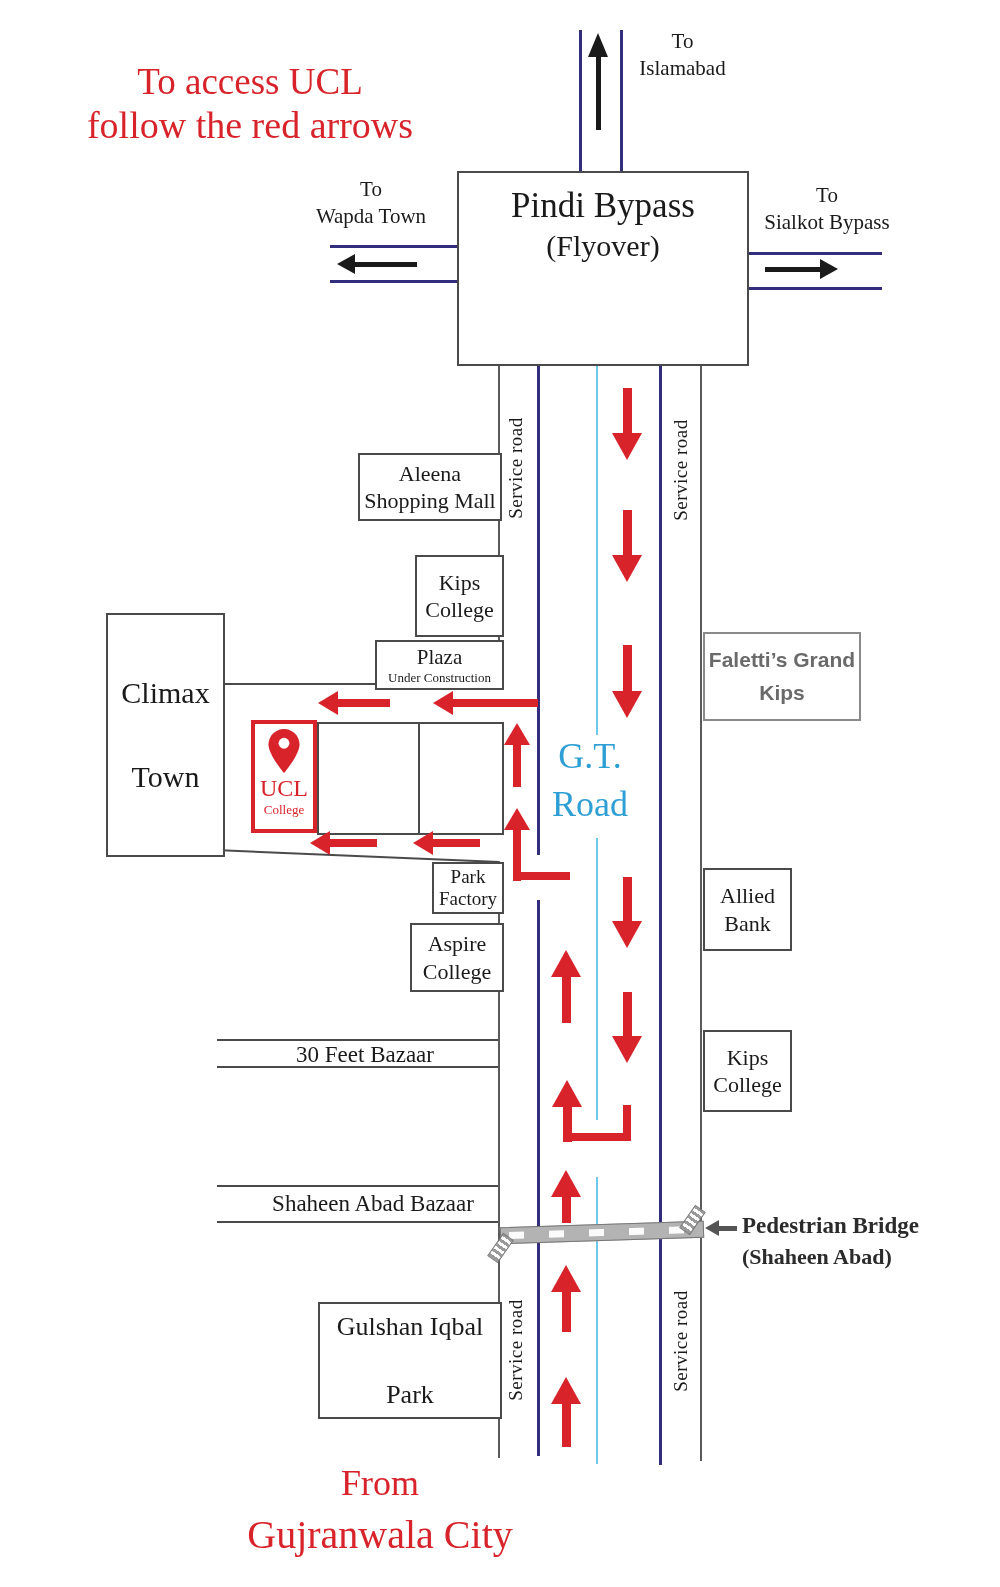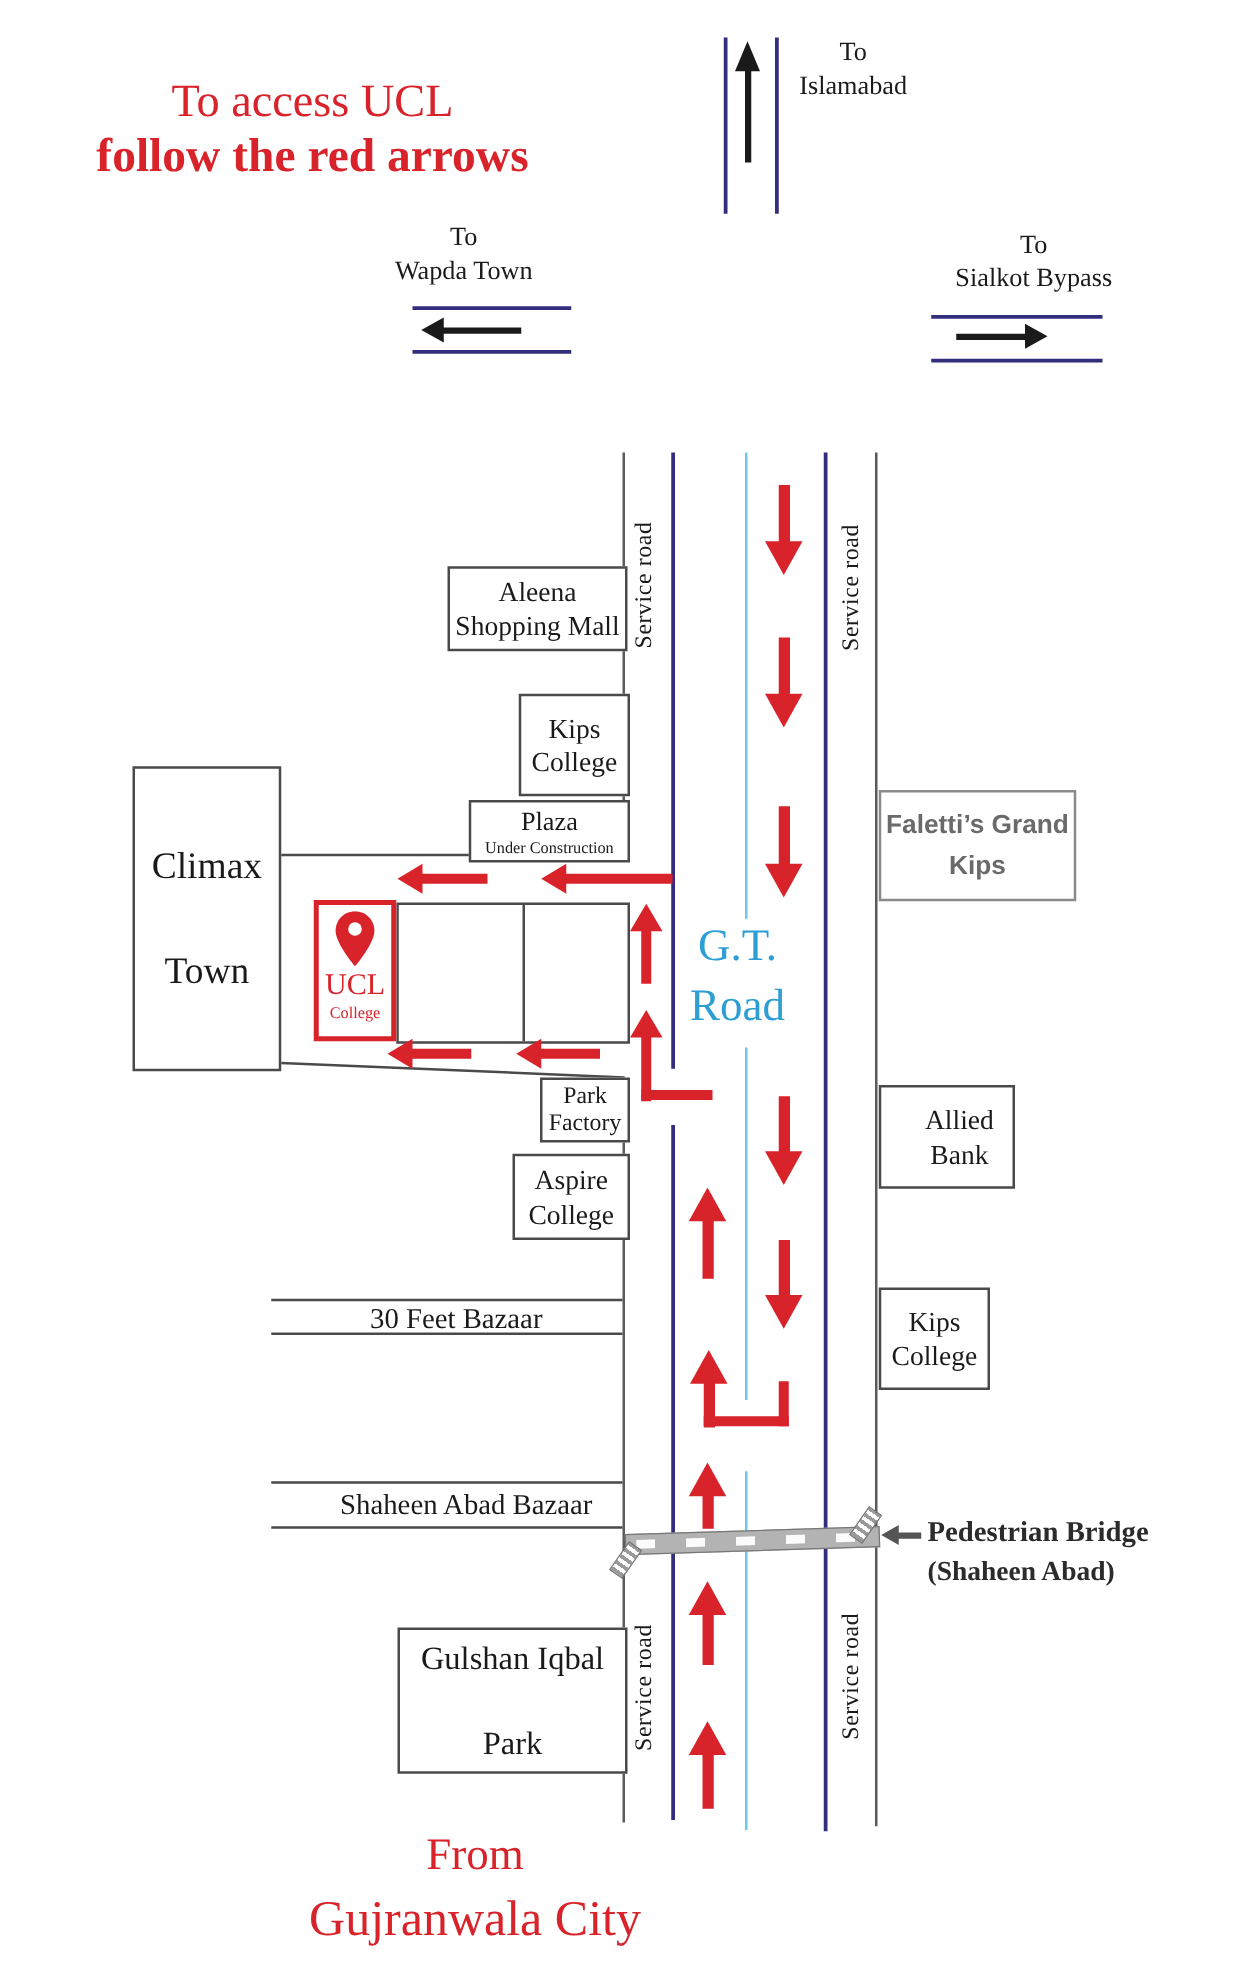--- a/index.html
+++ b/index.html
@@ -9,21 +9,21 @@
   }
   .abs{position:absolute;}
   .ctr{text-align:center;}
   .pbox{
     position:absolute;background:#fff;border:2px solid var(--box_border);
     display:flex;flex-direction:column;align-items:center;justify-content:center;
     line-height:1.25;z-index:3;
   }
   .red-t{color:var(--red);}
   .hdr1{font-size:37px;}
-  .hdr2{font-size:38px;font-weight:bold;}
+  .hdr2{font-size:38px;}
   .flyover{z-index:3;background:#fff;border:2px solid var(--box_border);}
   .flyover .t1{font-size:35px;line-height:1.1;margin-top:14px;}
   .flyover .t2{font-size:30px;line-height:1.3;}
   .jlabel{font-size:21px;line-height:1.3;z-index:2;}
   .vlabel{
     position:absolute;transform:translate(-50%,-50%) rotate(-90deg);
     white-space:nowrap;font-size:19px;z-index:2;letter-spacing:.5px;
   }
   .gt{font-size:36px;color:var(--gt_blue);line-height:1.32;z-index:2;}
   .bazaar-t{font-size:23px;z-index:3;background:transparent;}
@@ -129,20 +129,24 @@
       <div style="position: absolute; left: 588px; top: 33px; width: 0px; height: 0px; border-left: 10px solid transparent; border-right: 10px solid transparent; z-index: 5; border-bottom: 24px solid rgb(26, 26, 26);"></div>
       <div style="position: absolute; left: 595.5px; top: 55px; width: 5px; height: 75px; background: rgb(26, 26, 26); z-index: 5;"></div>
       <div style="position: absolute; left: 337px; top: 254px; width: 0px; height: 0px; border-top: 10px solid transparent; border-bottom: 10px solid transparent; z-index: 5; border-right: 18px solid rgb(26, 26, 26);"></div>
       <div style="position: absolute; left: 353px; top: 261.5px; width: 64px; height: 5px; background: rgb(26, 26, 26); z-index: 5;"></div>
       <div style="position: absolute; left: 820px; top: 259px; width: 0px; height: 0px; border-top: 10px solid transparent; border-bottom: 10px solid transparent; z-index: 5; border-left: 18px solid rgb(26, 26, 26);"></div>
       <div style="position: absolute; left: 765px; top: 266.5px; width: 57px; height: 5px; background: rgb(26, 26, 26); z-index: 5;"></div>
       <div style="position: absolute; left: 705px; top: 1220px; width: 0px; height: 0px; border-top: 8px solid transparent; border-bottom: 8px solid transparent; z-index: 5; border-right: 14px solid rgb(85, 85, 85);"></div>
       <div style="position: absolute; left: 717px; top: 1225.5px; width: 20px; height: 5px; background: rgb(85, 85, 85); z-index: 5;"></div>
     </div>
 
+  <div class="abs flyover ctr" style="left:457px;top:171px;width:288px;height:191px;">
+    <div class="t1">Pindi Bypass</div>
+    <div class="t2">(Flyover)</div>
+  </div>
 
   <div class="abs ctr jlabel" style="left:625px;top:28px;width:115px;">
     <div>To</div>
     <div>Islamabad</div>
   </div>
   <div class="abs ctr jlabel" style="left:300px;top:176px;width:142px;">
     <div>To</div>
     <div>Wapda Town</div>
   </div>
   <div class="abs ctr jlabel" style="left:748px;top:182px;width:158px;">
@@ -186,21 +190,21 @@
   </div>
   <div class="pbox gulshan" style="left:318px;top:1302px;width:180px;height:113px;">
     <div>Gulshan Iqbal</div>
     <div>Park</div>
   </div>
 
   <div class="pbox faletti" style="left:703px;top:632px;width:154px;height:85px;">
     <div>Faletti’s Grand</div>
     <div>Kips</div>
   </div>
-  <div class="pbox" style="left:703px;top:868px;width:85px;height:79px;font-size:22px;padding-left:20px;">
+  <div class="pbox" style="left:703px;top:868px;width:85px;height:79px;font-size:22px;">
     <div>Allied</div>
     <div>Bank</div>
   </div>
   <div class="pbox" style="left:703px;top:1030px;width:85px;height:78px;font-size:22px;">
     <div>Kips</div>
     <div>College</div>
   </div>
 
   <div class="pbox" style="left:317px;top:722px;width:183px;height:109px;">
     <div class="divider" style="left:99px;"></div>

